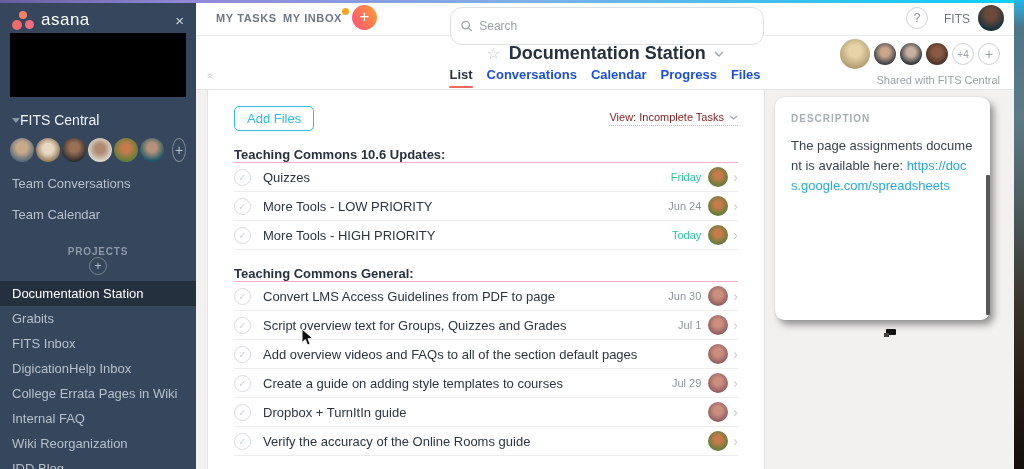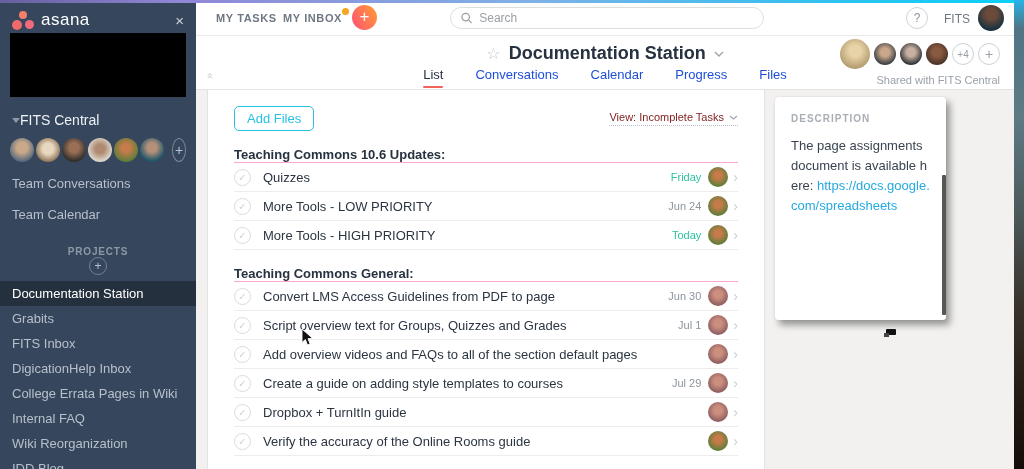--- a/index.html
+++ b/index.html
@@ -51,38 +51,38 @@
   .topbar { position:absolute; left:196px; top:0; width:818px; height:36px; background:#fff;
     border-bottom:1px solid #e8e9ea; z-index:10; }
   .nav-item { position:absolute; top:12px; font-size:11px; font-weight:bold; letter-spacing:.6px;
     color:#6f7782; cursor:pointer; }
   .nav-tasks { left:20px; }
   .nav-inbox { left:87px; }
   .inbox-dot { position:absolute; left:146px; top:8px; width:7px; height:7px; border-radius:50%; background:#f5a623; }
   .composer-btn { position:absolute; left:156px; top:5px; width:25px; height:25px; border-radius:50%;
     background:linear-gradient(60deg,#ff4e78,#ff9f31); color:#fff; font-size:17px; line-height:23px;
     text-align:center; cursor:pointer; }
-  .searchbox { position:absolute; left:254px; top:7px; width:314px; height:22px; border:1px solid #dde0e3;
+  .searchbox { position:absolute; left:254px; top:7px; width:314px; height:38px; border:1px solid #dde0e3;
     border-radius:12px; display:flex; align-items:center; padding:0 10px; background:#fff; }
   .searchbox input { border:none; outline:none; font-size:12px; color:#555; width:100%; margin-left:7px;
     font-family:"Liberation Sans", sans-serif; }
   .searchbox input::placeholder { color:#9aa0a6; }
   .help-btn { position:absolute; right:86px; top:7px; width:22px; height:22px; border:1px solid #cfd3d8;
     border-radius:50%; color:#8d939a; font-size:12px; display:flex; align-items:center; justify-content:center; cursor:pointer; }
   .fits-label { position:absolute; right:44px; top:12px; font-size:12px; color:#6f7782; }
   .top-avatar { position:absolute; right:10px; top:5px; width:26px; height:26px; border-radius:50%;
     background:radial-gradient(circle at 50% 35%, #6b4a3a 25%, #18323e 72%); cursor:pointer; }
   
   .pheader { position:absolute; left:196px; top:36px; width:818px; height:54px; background:#fff;
     border-bottom:1px solid #e2e3e5; z-index:9; }
   .title-row { display:flex; align-items:center; justify-content:center; margin-top:7px; gap:8px; }
   .star { color:#c3c8cd; font-size:16px; cursor:pointer; }
   .ptitle { font-size:18px; font-weight:bold; color:#273240; }
   .chev-svg { cursor:pointer; }
-  .tabs { position:absolute; bottom:7px; left:0; right:0; display:flex; justify-content:center; gap:32px; }
+  .tabs { position:absolute; bottom:7px; left:0; right:0; display:flex; justify-content:center; gap:14px;font-weight:bold; }
   .tab { font-size:13px; color:#1d4ed8; cursor:pointer; position:relative; }
   .tab.active { color:#273240; }
   .tab.active::after { content:''; position:absolute; left:0; right:0; bottom:-6px; height:2px;
     background:#f2635c; border-radius:1px; }
   .members { position:absolute; right:14px; top:3px; display:flex; align-items:center; gap:4px; }
   .m-big { width:30px; height:30px; border-radius:50%;
     background:radial-gradient(circle at 50% 40%, #e8d3a8 25%, #b09a6e 75%); cursor:pointer;}
   .m-sm { width:22px; height:22px; border-radius:50%; cursor:pointer; }
   .m1 { background:radial-gradient(circle at 50% 42%, #caa78a 25%, #3a3f46 72%); }
   .m2 { background:radial-gradient(circle at 50% 42%, #c8b0a0 25%, #2f3338 72%); }
@@ -108,22 +108,22 @@
   .task-row { display:flex; align-items:center; height:29px; border-bottom:1px solid #ededed; cursor:pointer; }
   .check { width:17px; height:17px; border:1px solid #d7dbdf; border-radius:50%; color:#cdd3d8;
     font-size:10px; display:flex; align-items:center; justify-content:center; flex:none; cursor:pointer; }
   .task-name { flex:1; font-size:13px; color:#2b3542; margin-left:12px; white-space:nowrap;
     overflow:hidden; text-overflow:ellipsis; }
   .due { font-size:11px; margin-right:7px; color:#8d949c; }
   .due.soon { color:#2ec3a0; }
   .t-av { width:20px; height:20px; border-radius:50%; flex:none; }
   .row-chev { color:#c9ced4; font-size:14px; margin-left:5px; line-height:1; }
   
-  .desc-card { position:absolute; left:579px; top:7px; width:171px; height:223px; background:#fff;
-    border-radius:3px; box-shadow:0 0 1px rgba(0,0,0,.25), 4px 5px 7px rgba(0,0,0,.38); padding:16px; }
+  .desc-card { position:absolute; left:579px; top:7px; width:215px; height:223px; background:#fff;
+    border-radius:9px; box-shadow:0 0 1px rgba(0,0,0,.25), 4px 5px 7px rgba(0,0,0,.38); padding:16px; }
   .desc-label { font-size:10px; font-weight:bold; letter-spacing:1px; color:#a8aeb5; margin-bottom:12px; }
   .desc-text { font-size:13px; color:#3a4450; line-height:1.55; word-break:break-all; }
   .desc-text a { color:#25a9e0; text-decoration:none; cursor:pointer; }
   .desc-scrollbar { position:absolute; right:0px; top:78px; bottom:5px; width:4px; background:#575757;
     border-radius:1px; cursor:pointer; }
   
   .artifact { position:absolute; left:690px; top:239px; width:10px; height:6px; background:#111; border-radius:1px; }
   .artifact::after { content:''; position:absolute; left:-2px; top:4px; width:5px; height:4px; background:#444; }
   .mouse-cursor { position:absolute; left:301px; top:328px; z-index:60; }
 </style>

